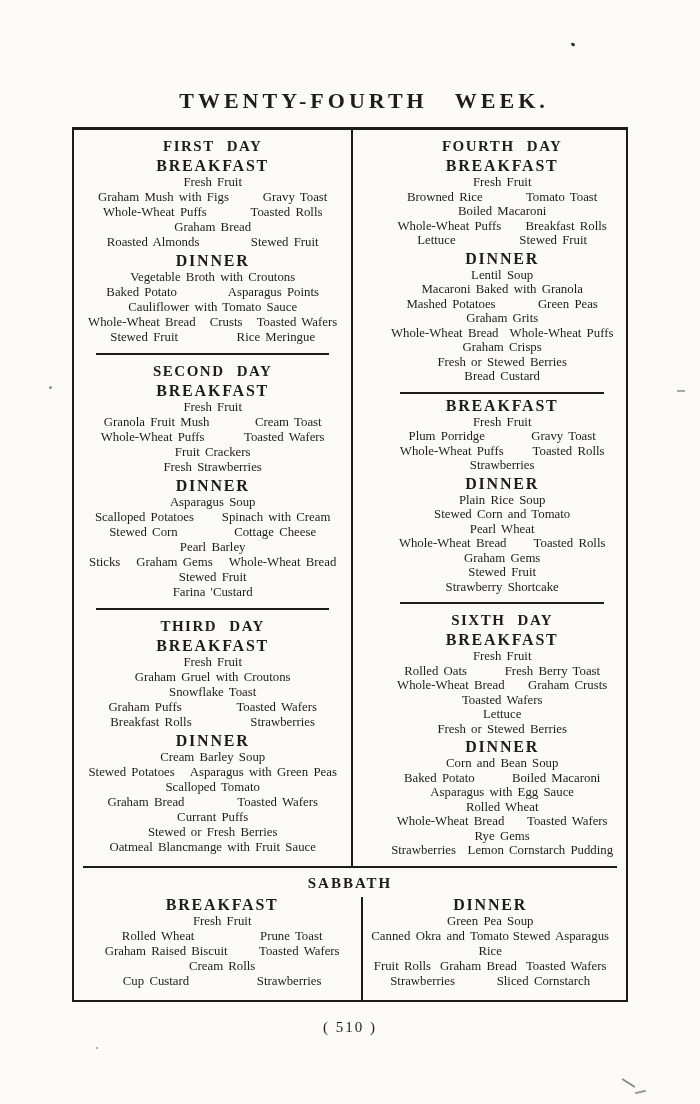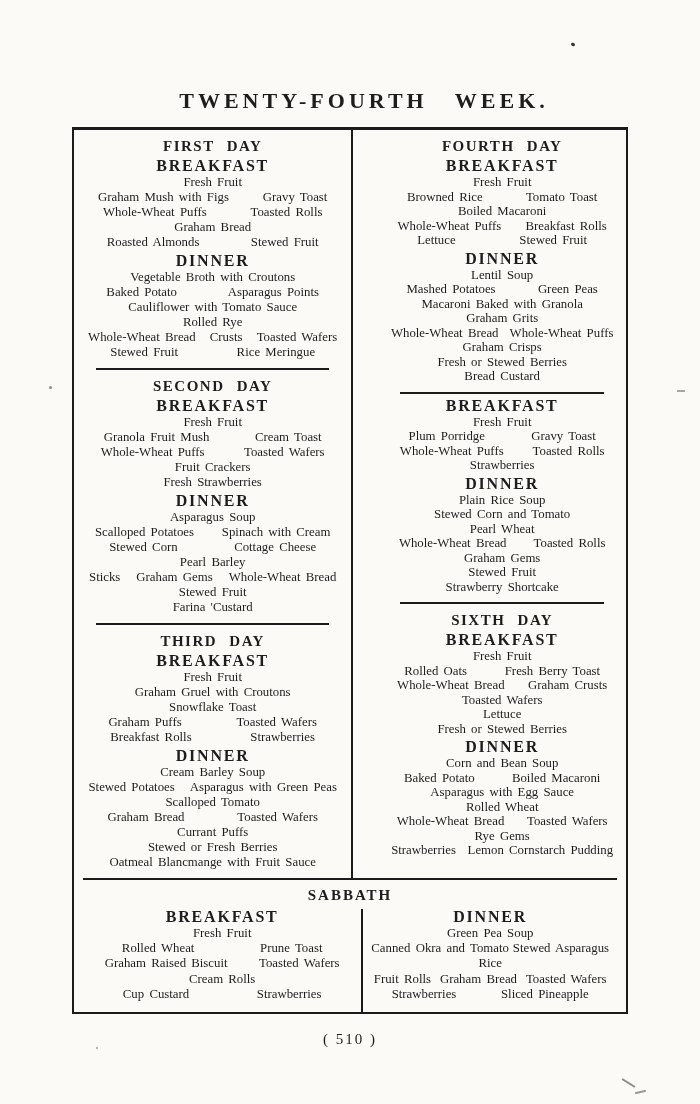--- a/index.html
+++ b/index.html
@@ -104,21 +104,20 @@
               </div>
             </div>
           <div class="meal-label dinner">DINNER</div>
           <div class="meal-lines">
               <div class="menu-line"><span class="menu-item">Vegetable Broth with Croutons</span></div>
               <div class="menu-line multi">
                 <span class="menu-item">Baked Potato</span>
                 <span class="menu-item">Asparagus Points</span>
               </div>
               <div class="menu-line"><span class="menu-item">Cauliflower with Tomato Sauce</span></div>
-              <div class="menu-line"><span class="menu-item">Rolled Rye</span></div>
               <div class="menu-line multi">
                 <span class="menu-item">Whole-Wheat Bread</span>
                 <span class="menu-item">Crusts</span>
                 <span class="menu-item">Toasted Wafers</span>
               </div>
               <div class="menu-line multi">
                 <span class="menu-item">Stewed Fruit</span>
                 <span class="menu-item">Rice Meringue</span>
               </div>
             </div>
@@ -219,25 +218,25 @@
                 <span class="menu-item">Breakfast Rolls</span>
               </div>
               <div class="menu-line multi">
                 <span class="menu-item">Lettuce</span>
                 <span class="menu-item">Stewed Fruit</span>
               </div>
             </div>
           <div class="meal-label dinner">DINNER</div>
           <div class="meal-lines">
               <div class="menu-line"><span class="menu-item">Lentil Soup</span></div>
+              <div class="menu-line"><span class="menu-item">Macaroni Baked with Granola</span></div>
               <div class="menu-line multi">
                 <span class="menu-item">Mashed Potatoes</span>
                 <span class="menu-item">Green Peas</span>
               </div>
-              <div class="menu-line"><span class="menu-item">Macaroni Baked with Granola</span></div>
               <div class="menu-line"><span class="menu-item">Graham Grits</span></div>
               <div class="menu-line multi">
                 <span class="menu-item">Whole-Wheat Bread</span>
                 <span class="menu-item">Whole-Wheat Puffs</span>
               </div>
               <div class="menu-line"><span class="menu-item">Graham Crisps</span></div>
               <div class="menu-line"><span class="menu-item">Fresh or Stewed Berries</span></div>
               <div class="menu-line"><span class="menu-item">Bread Custard</span></div>
             </div>
         </section>
@@ -347,21 +346,21 @@
                 <span class="menu-item">Stewed Asparagus</span>
               </div>
               <div class="menu-line"><span class="menu-item">Rice</span></div>
               <div class="menu-line multi">
                 <span class="menu-item">Fruit Rolls</span>
                 <span class="menu-item">Graham Bread</span>
                 <span class="menu-item">Toasted Wafers</span>
               </div>
               <div class="menu-line multi">
                 <span class="menu-item">Strawberries</span>
-                <span class="menu-item">Sliced Pineapple</span>
+                <span class="menu-item">Sliced Cornstarch</span>
               </div>
             </div>
         </div>
       </div>
     </div>
 
   </div>
 
   <div class="page-number">( 510 )</div>
 

